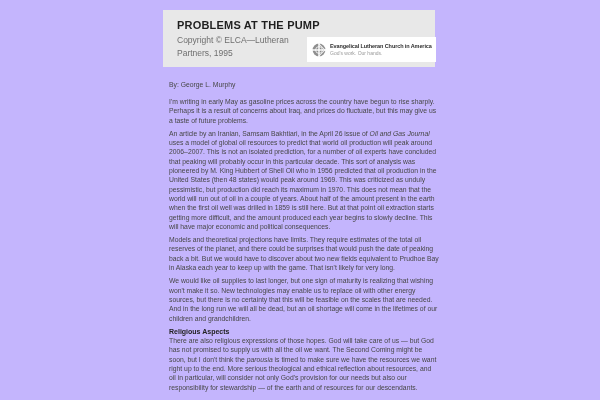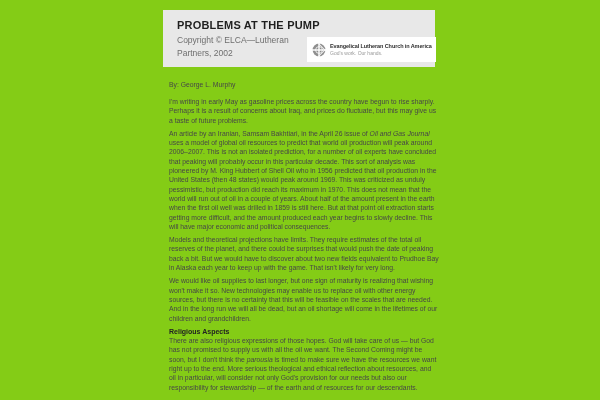--- a/index.html
+++ b/index.html
@@ -3,21 +3,21 @@
 <meta charset="utf-8">
 <style>
   html,body{margin:0;padding:0;}
   body{
     width:600px;height:400px;
     background:#ffffff;
     font-family:"Liberation Sans",sans-serif;
     overflow:hidden;
     position:relative;
   }
-  .page{position:absolute;left:0;top:0;width:600px;height:400px;background:#84cc16;}
+  .page{position:absolute;left:0;top:0;width:600px;height:400px;background:#c4b5fd;}
 
   
   .header-block{
     position:absolute;left:163px;top:10px;width:272px;height:57px;
     background:#e8e8e8;
     box-sizing:border-box;
     padding:9px 0 0 14px;
   }
   .doc-title{
     font-size:11px;font-weight:bold;color:#1f1f1f;
@@ -56,21 +56,21 @@
   }
   .it{font-style:italic;}
 </style>
 </head>
 <body>
 
 <div class="page">
 
   <div class="header-block">
     <div class="doc-title">PROBLEMS AT THE PUMP</div>
-    <div class="doc-copyright">Copyright © ELCA—Lutheran Partners, 2002</div>
+    <div class="doc-copyright">Copyright © ELCA—Lutheran Partners, 1995</div>
   </div>
 
   <div class="logo-box">
     <span class="elca-icon">
       <svg width="14" height="14" viewBox="0 0 14 14">
         <circle cx="7" cy="7" r="6.4" fill="#8f8f8f"></circle>
         <circle cx="7" cy="7" r="3.4" fill="none" stroke="#ffffff" stroke-width="0.8"></circle>
         <rect x="6.3" y="0" width="1.4" height="14" fill="#ffffff"></rect>
         <rect x="0" y="6.3" width="14" height="1.4" fill="#ffffff"></rect>
         <rect x="2" y="2.4" width="10" height="0.7" transform="rotate(45 7 7)" fill="#ffffff"></rect>

